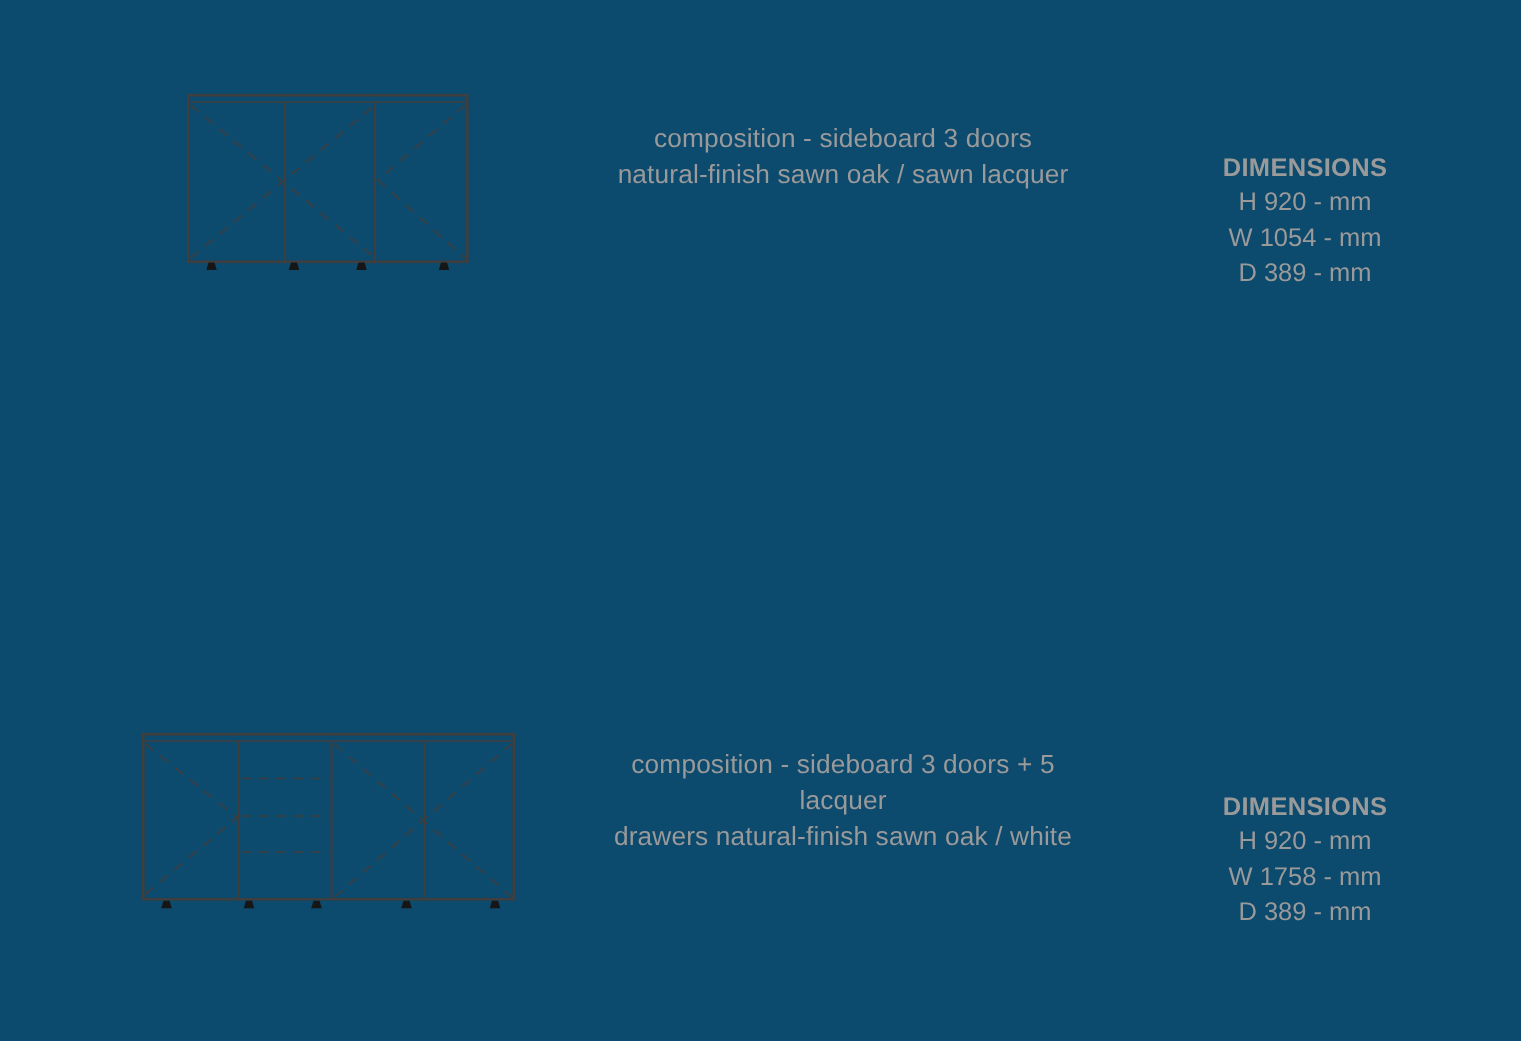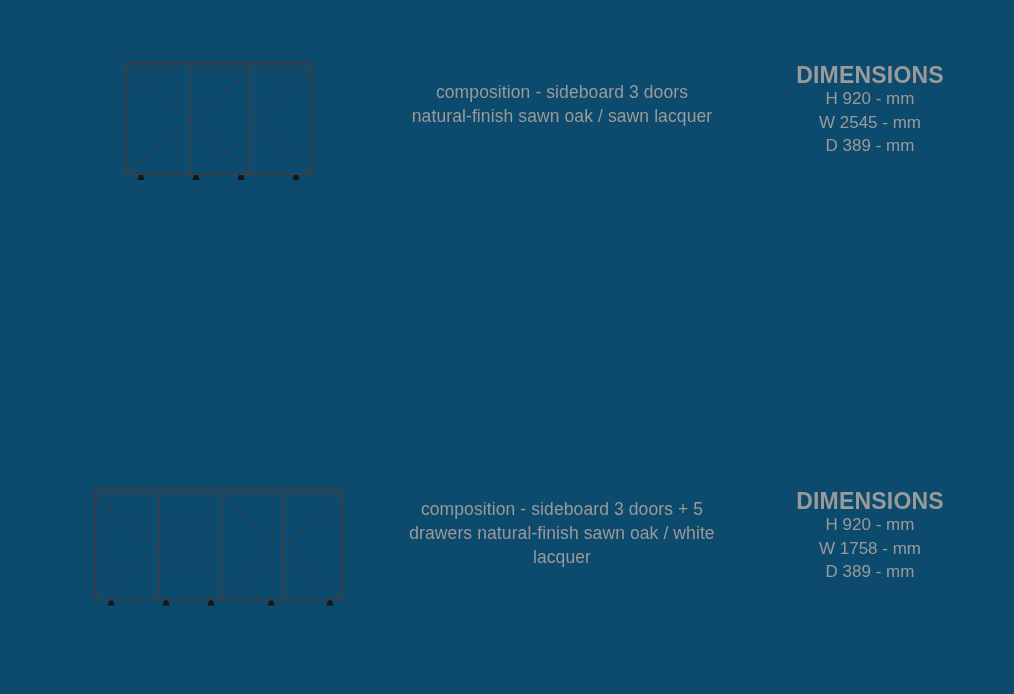--- a/index.html
+++ b/index.html
@@ -24,22 +24,23 @@
   .dims{
     position:absolute;
     width:150px;
     text-align:center;
     font-size:17px;
     line-height:23.4px;
     color:#9a9a9a;
   }
   .dims .dims-title{
     font-weight:700;
-    font-size:23px;
+    font-size:17px;
     letter-spacing:0.2px;
+    margin-top:36px;
   }
 </style>
 </head>
 <body>
 
 <div class="canvas">
 
   <svg class="drawing" style="left:124px;top:62px;" width="190" height="122" viewBox="0 0 190 122">
     <g stroke="#3f3f3f" fill="none">
       <rect x="1.5" y="1.5" width="186" height="111" stroke-width="1.8"></rect>
@@ -62,21 +63,21 @@
   </svg>
 
   <div class="desc" style="left:392px;top:80px;">
     <div>composition - sideboard 3 doors</div>
     <div>natural-finish sawn oak / sawn lacquer</div>
   </div>
 
   <div class="dims" style="left:795px;top:64px;">
     <div class="dims-title">DIMENSIONS</div>
     <div>H 920 - mm</div>
-    <div>W 2545 - mm</div>
+    <div>W 1054 - mm</div>
     <div>D 389 - mm</div>
   </div>
 
   <svg class="drawing" style="left:94px;top:488px;" width="252" height="122" viewBox="0 0 252 122">
     <g stroke="#3f3f3f" fill="none">
       <rect x="1.5" y="1.5" width="247" height="110" stroke-width="1.8"></rect>
       <line x1="1.5" y1="6" x2="248.5" y2="6" stroke-width="1"></line>
       <line x1="65" y1="6" x2="65" y2="111" stroke-width="1.4"></line>
       <line x1="127" y1="6" x2="127" y2="111" stroke-width="1.4"></line>
       <line x1="189" y1="6" x2="189" y2="111" stroke-width="1.4"></line>
@@ -96,22 +97,22 @@
       <polygon points="15,112.5 19,112.5 20.5,117.5 13.5,117.5"></polygon>
       <polygon points="70,112.5 74,112.5 75.5,117.5 68.5,117.5"></polygon>
       <polygon points="115,112.5 119,112.5 120.5,117.5 113.5,117.5"></polygon>
       <polygon points="175,112.5 179,112.5 180.5,117.5 173.5,117.5"></polygon>
       <polygon points="234,112.5 238,112.5 239.5,117.5 232.5,117.5"></polygon>
     </g>
   </svg>
 
   <div class="desc" style="left:392px;top:497px;">
     <div>composition - sideboard 3 doors + 5</div>
+    <div>lacquer</div>
     <div>drawers natural-finish sawn oak / white</div>
-    <div>lacquer</div>
   </div>
 
   <div class="dims" style="left:795px;top:490px;">
     <div class="dims-title">DIMENSIONS</div>
     <div>H 920 - mm</div>
     <div>W 1758 - mm</div>
     <div>D 389 - mm</div>
   </div>
 
 </div>

